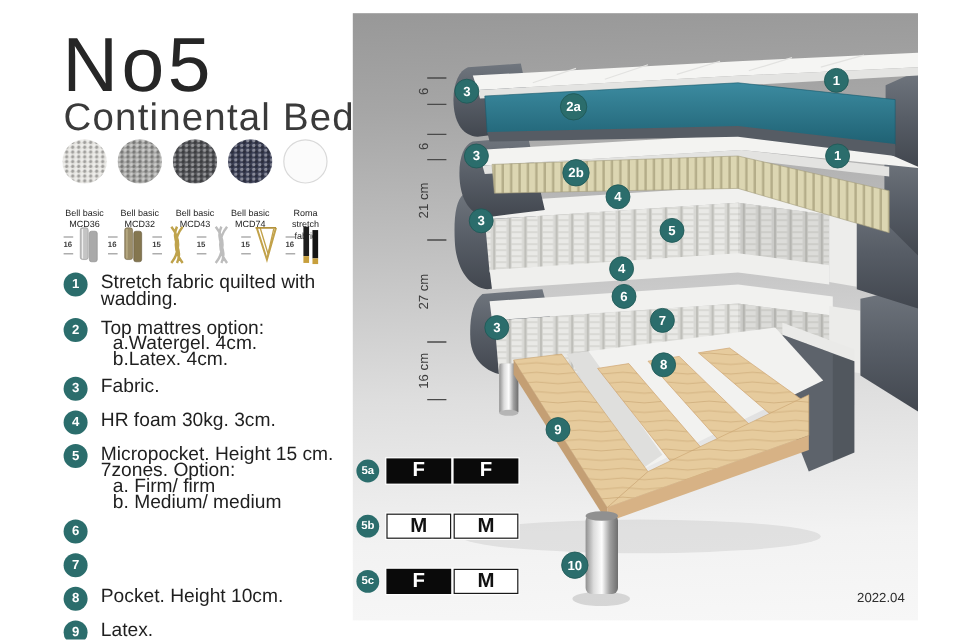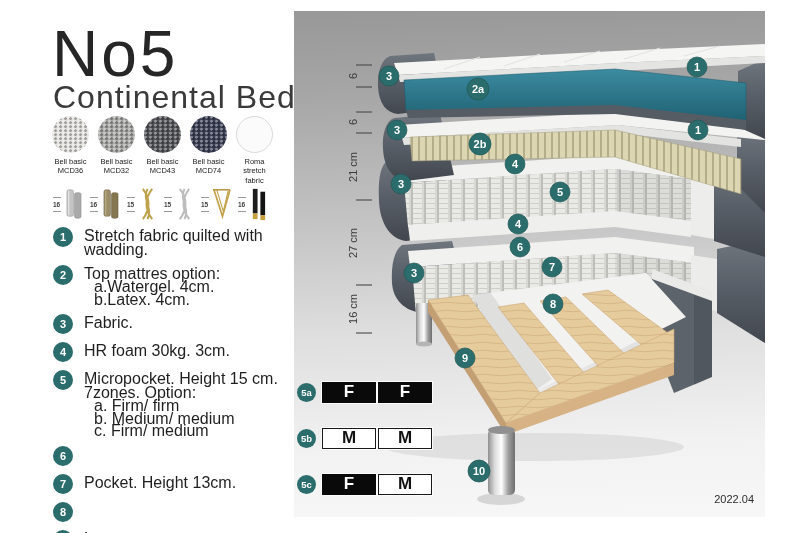--- a/index.html
+++ b/index.html
@@ -11,21 +11,21 @@
   .subtitle{position:absolute;left:53px;top:79px;font-size:32px;font-weight:200;
             letter-spacing:1px;color:#3a3a3a;text-align:center;}
   .swatches{position:absolute;left:50px;top:116px;display:flex;gap:5px;}
   .swatch{width:41px;text-align:center;}
   .sw-c{width:37px;height:37px;border-radius:50%;margin:0 auto;}
   .woven{background-image:
       radial-gradient(circle at 30% 30%, rgba(255,255,255,.38) 1px, transparent 1.7px),
       radial-gradient(circle at 70% 65%, rgba(0,0,0,.30) 1px, transparent 1.7px);
       background-size:5px 4px,5px 4px;}
   .plain{border:1px solid #d9d9d9;box-sizing:border-box;}
-  .sw-l{font-size:7.5px;color:#222;line-height:1.25;margin-top:4px;}
+  .sw-l{font-size:7.5px;color:#222;line-height:1.25;margin-top:20px;}
   .legs{position:absolute;left:50px;top:184px;display:flex;gap:4px;align-items:center;height:40px;}
   .leg-opt{display:flex;align-items:center;gap:1px;}
   .leg-measure{display:flex;flex-direction:column;align-items:center;gap:3px;width:13px;}
   .dash{width:8px;height:1px;background:#9a9a9a;}
   .leg-size{font-size:6.5px;font-weight:bold;color:#3d3d3d;}
   .leg-icon{height:34px;width:19px;display:block;}
   .list{position:absolute;left:53px;top:229px;width:256px;}
   .li{display:flex;gap:11px;margin-bottom:10px;}
   .li-badge{flex:0 0 20px;width:20px;height:20px;border-radius:50%;background:#2b6d6c;
             color:#fff;font-size:11px;font-weight:bold;display:flex;align-items:center;
@@ -197,34 +197,33 @@
     <div class="li-text">
         <div>HR foam 30kg. 3cm.</div>
       </div>
   </div>
   <div class="li">
     <span class="li-badge">5</span>
     <div class="li-text">
       <div>Micropocket. Height 15 cm. 7zones. Option:</div>
       <div class="sub">a. Firm/ firm</div>
       <div class="sub">b. Medium/ medium</div>
-      <div class="sub">c. Firm/ medium</div>
     </div>
   </div>
   <div class="li">
     <span class="li-badge">6</span>
   </div>
   <div class="li">
     <span class="li-badge">7</span>
-    <div class="li-text">
-        <div>Pocket. Height 13cm.</div>
-      </div>
   </div>
   <div class="li">
     <span class="li-badge">8</span>
+    <div class="li-text">
+        <div>Pocket. Height 10cm.</div>
+      </div>
   </div>
   <div class="li">
     <span class="li-badge">9</span>
     <div class="li-text">
         <div>Latex.</div>
       </div>
   </div>
 
 </div>
 

